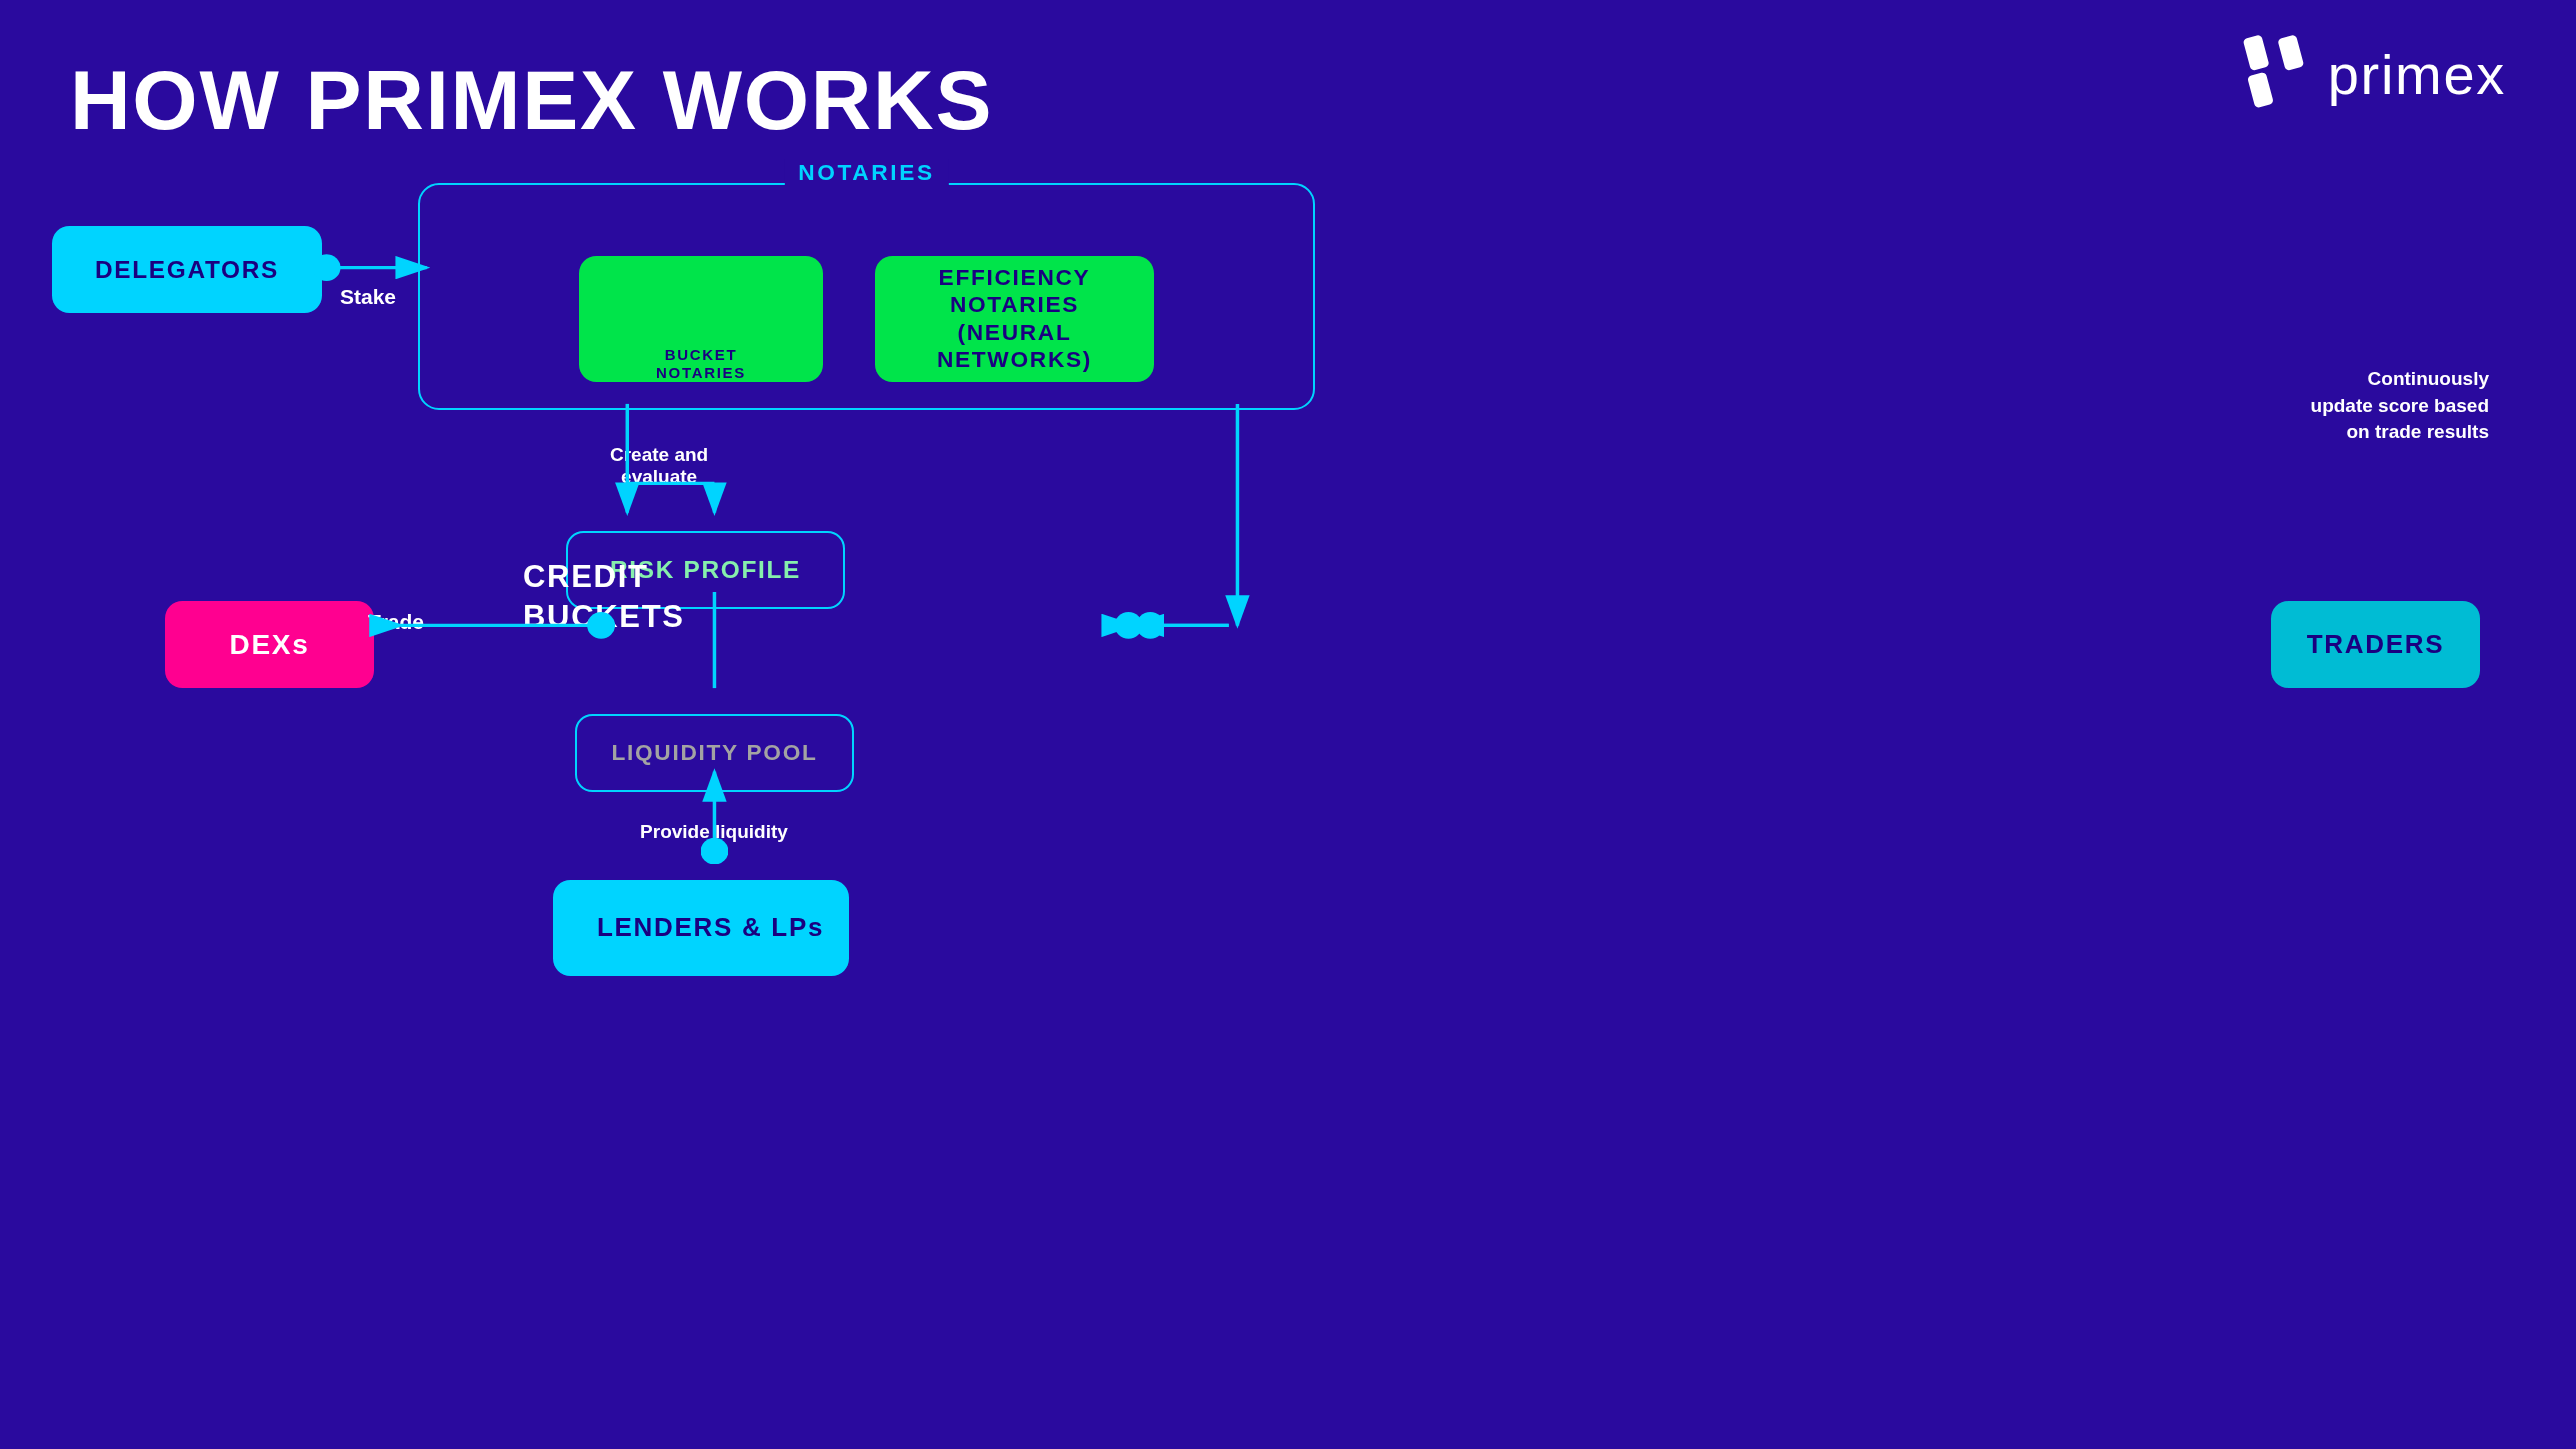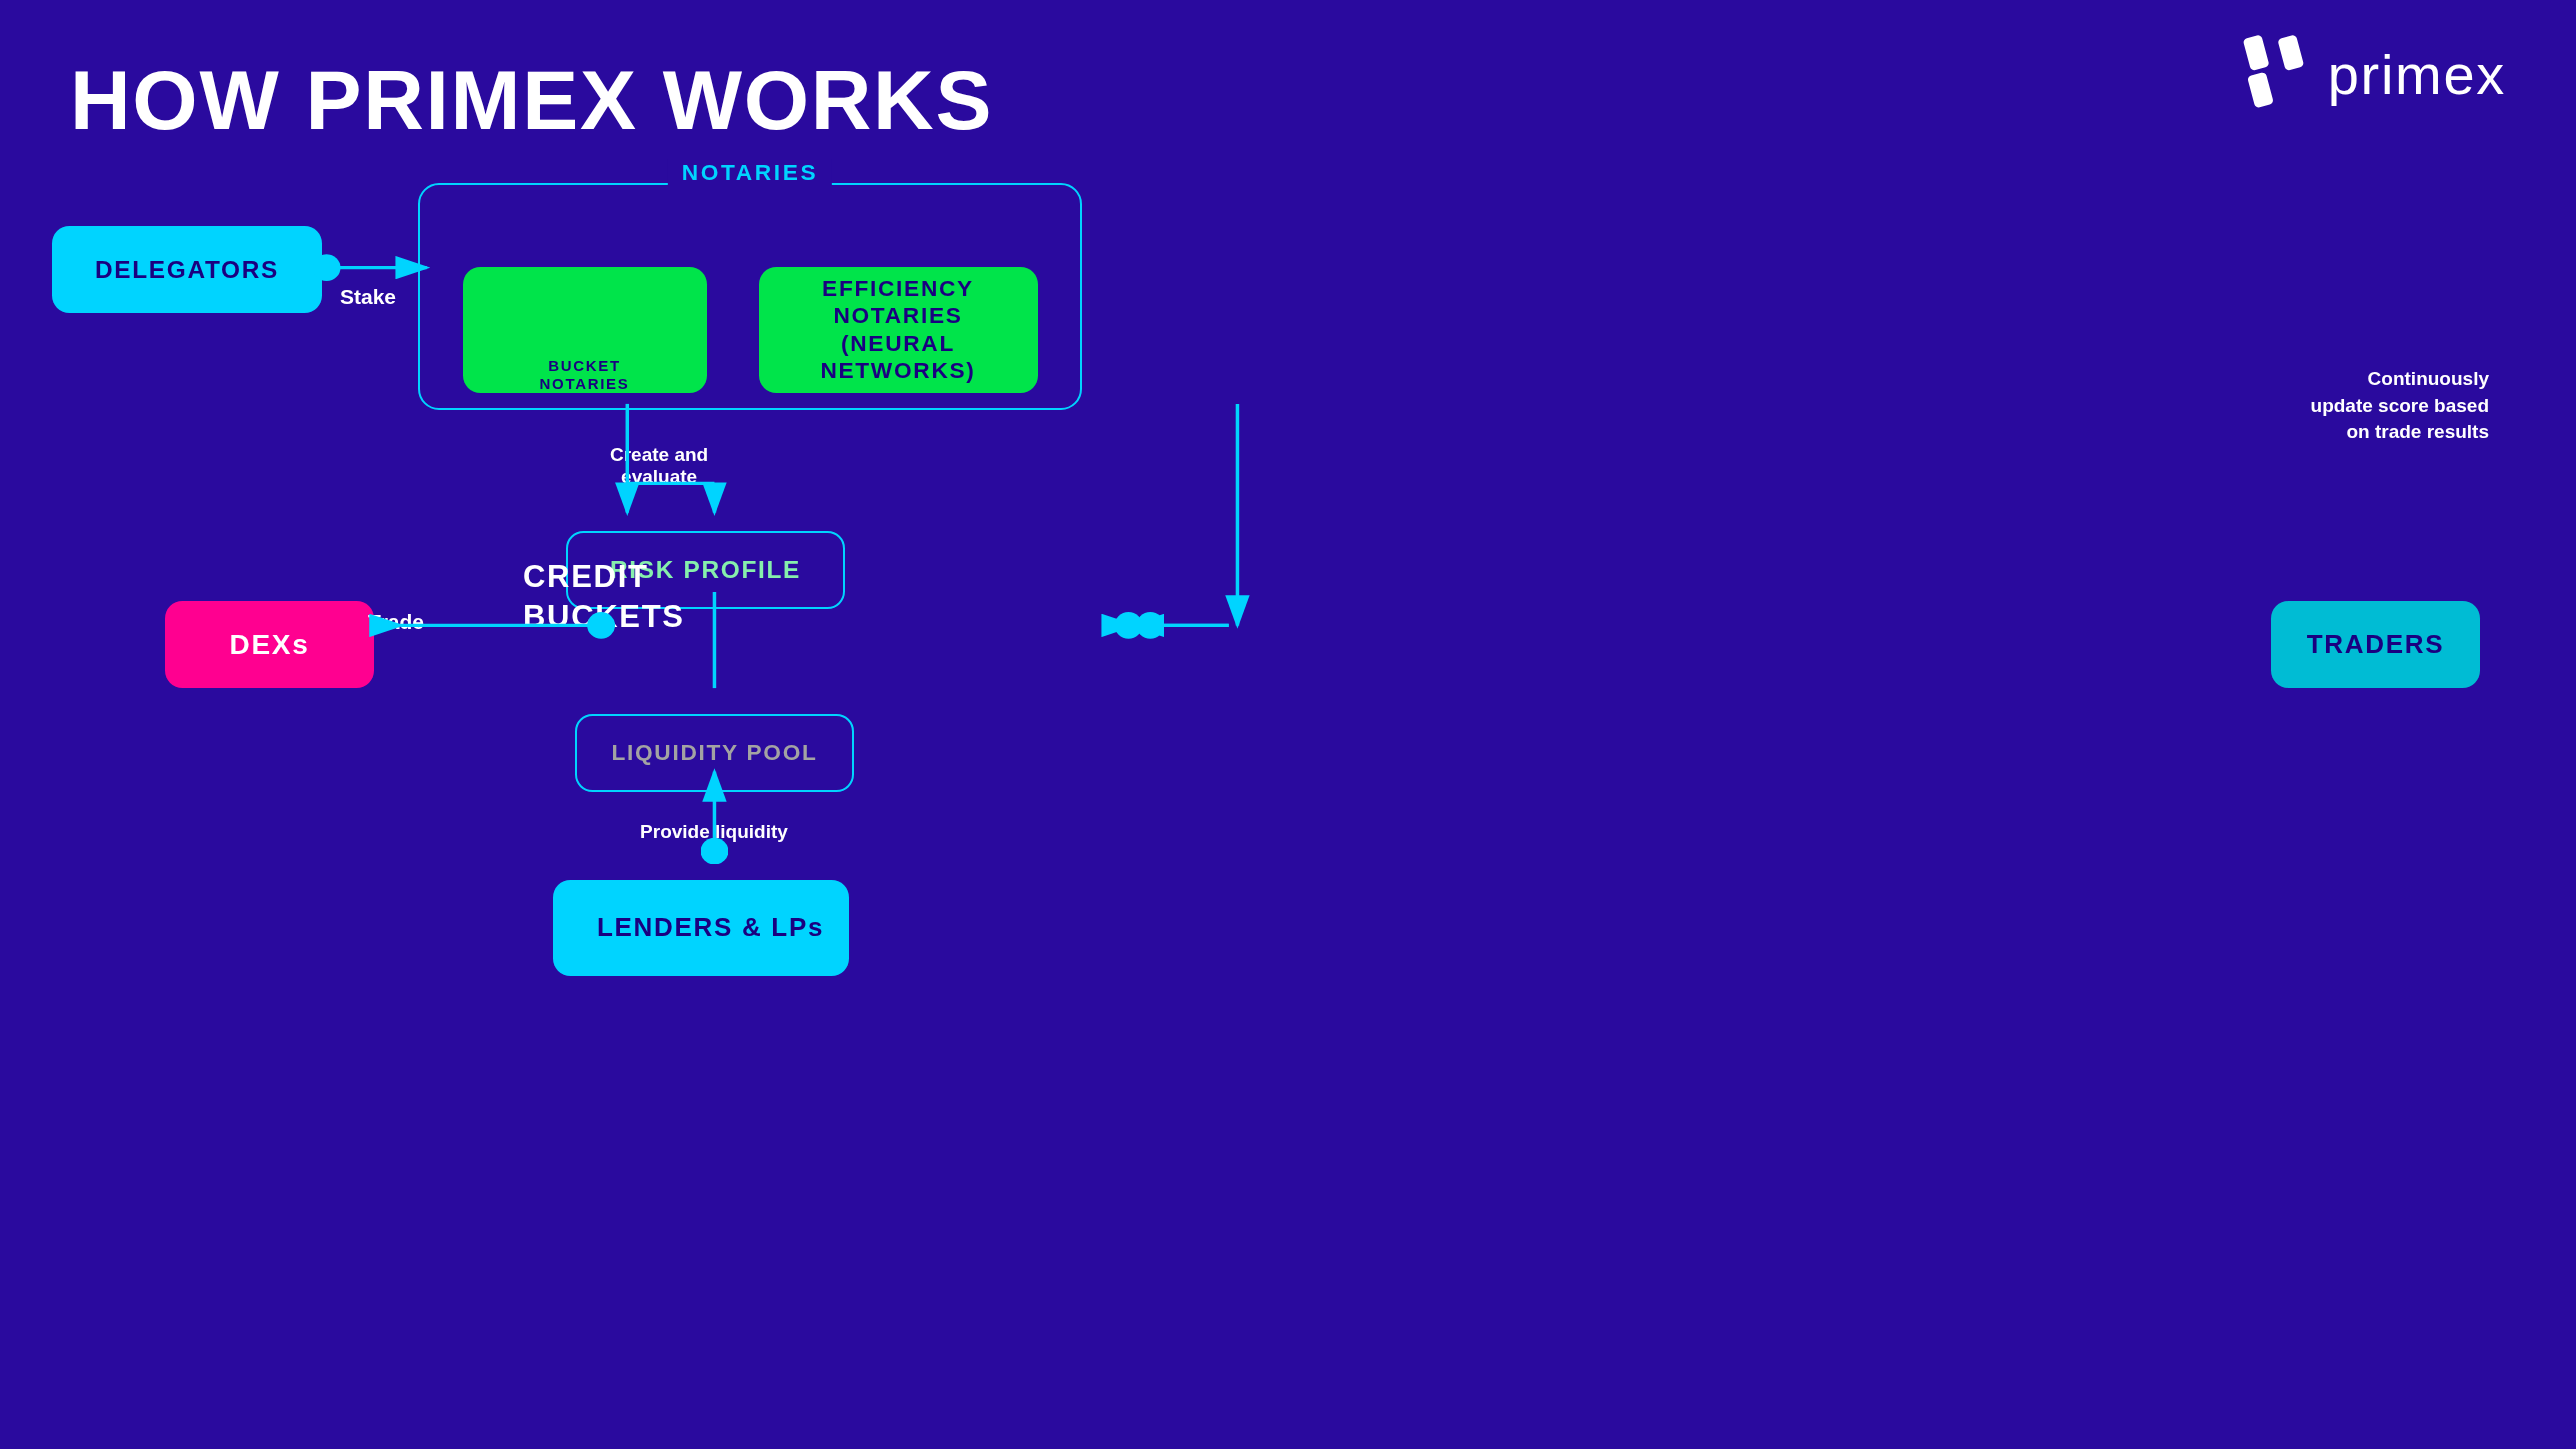--- a/index.html
+++ b/index.html
@@ -52,29 +52,29 @@
       left: 52px;
       right: 52px;
       bottom: 52px;
     }
 
     
     .notaries-box {
       position: absolute;
       top: 8.7px;
       left: 366px;
-      width: 664px;
+      width: 897px;
       height: 227px;
       border: 2.6px solid #00d4ff;
       border-radius: 21px;
       display: flex;
       flex-direction: column;
       align-items: center;
       justify-content: flex-end;
-      padding-bottom: 15px;
+      padding-bottom: 26px;
     }
 
     .notaries-label {
       position: absolute;
       top: -26px;
       left: 50%;
       transform: translateX(-50%);
       color: #00d4ff;
       font-size: 22.7px;
       font-weight: 700;

